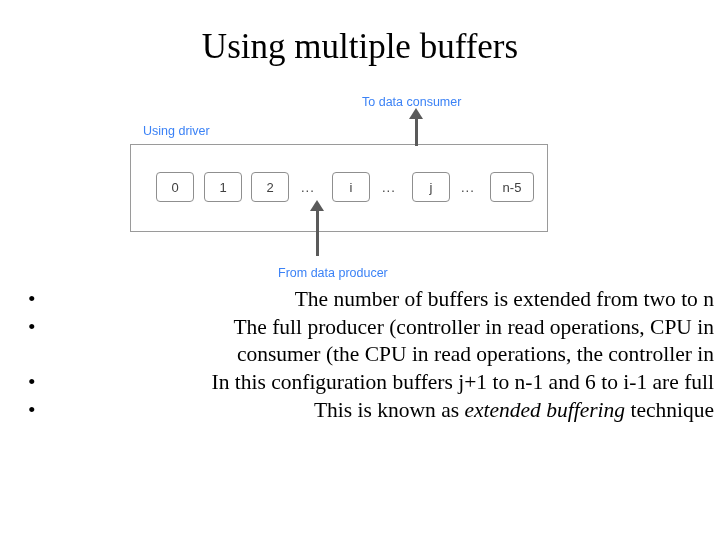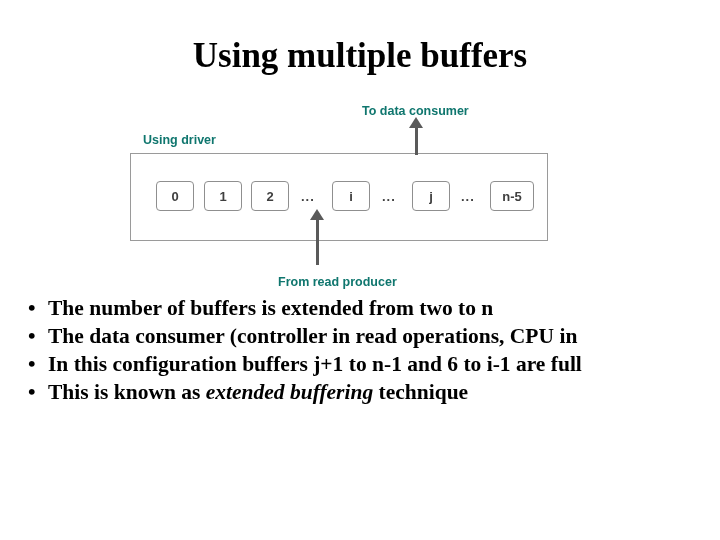--- a/index.html
+++ b/index.html
@@ -10,24 +10,23 @@
     width: 720px;
     height: 540px;
     background: #ffffff;
     font-family: "Liberation Serif", serif;
     color: #000000;
     overflow: hidden;
     position: relative;
   }
   .slide {
     position: absolute;
-    left: 0; top: 13px;
+    left: 0; top: 4px;
     width: 720px;
     height: 476px;
-    font-weight: bold;
   }
   .title {
     position: absolute;
     left: 0;
     top: 22px;
     width: 720px;
     text-align: center;
     font-family: "Liberation Serif", serif;
     font-size: 35px;
     line-height: 42px;
@@ -39,21 +38,21 @@
     position: absolute;
     left: 130px;
     top: 88px;
     width: 460px;
     height: 196px;
   }
   .diag-label {
     position: absolute;
     font-family: "Liberation Sans", sans-serif;
     font-size: 12.5px;
-    color: #0f766e;
+    color: #3b82f6;
     white-space: nowrap;
   }
   .lbl-consumer {
     left: 232px;
     top: 3px;
   }
   .lbl-driver {
     left: 13px;
     top: 32px;
   }
@@ -134,20 +133,21 @@
   }
   .bullet .dot {
     position: absolute;
     left: 14px;
     top: 0;
     font-size: 21.5px;
     line-height: 27px;
   }
   .bullet .txt {
     display: block;
+    text-align: right;
   }
   .italic {
     font-style: italic;
   }
 </style>
 </head>
 <body>
 
 <div class="slide">
 
@@ -170,33 +170,34 @@
     <div class="buf" style="left: 282px;">j</div>
     <div class="dots" style="left: 331px;">...</div>
     <div class="buf buf-w" style="left: 360px;">n-5</div>
 
     <div class="arrow-line up-out-line"></div>
     <div class="arrow-head arrow-up-head up-out-head"></div>
 
     <div class="arrow-line up-in-line"></div>
     <div class="arrow-head arrow-up-head up-in-head"></div>
 
-    <div class="diag-label lbl-producer">From read producer</div>
+    <div class="diag-label lbl-producer">From data producer</div>
   </div>
 
   <div class="bullets">
 
     <div class="bullet">
       <span class="dot">•</span>
       <span class="txt">The number of buffers is extended from two to n</span>
     </div>
 
     <div class="bullet">
       <span class="dot">•</span>
-      <span class="txt">The data consumer (controller in read operations, CPU in</span>
+      <span class="txt">The full producer (controller in read operations, CPU in</span>
+      <span class="txt">consumer (the CPU in read operations, the controller in</span>
     </div>
 
     <div class="bullet">
       <span class="dot">•</span>
       <span class="txt">In this configuration buffers j+1 to n-1 and 6 to i-1 are full</span>
     </div>
 
     <div class="bullet">
       <span class="dot">•</span>
       <span class="txt"><span>This is known as </span><span class="italic">extended buffering</span><span> technique</span></span>

